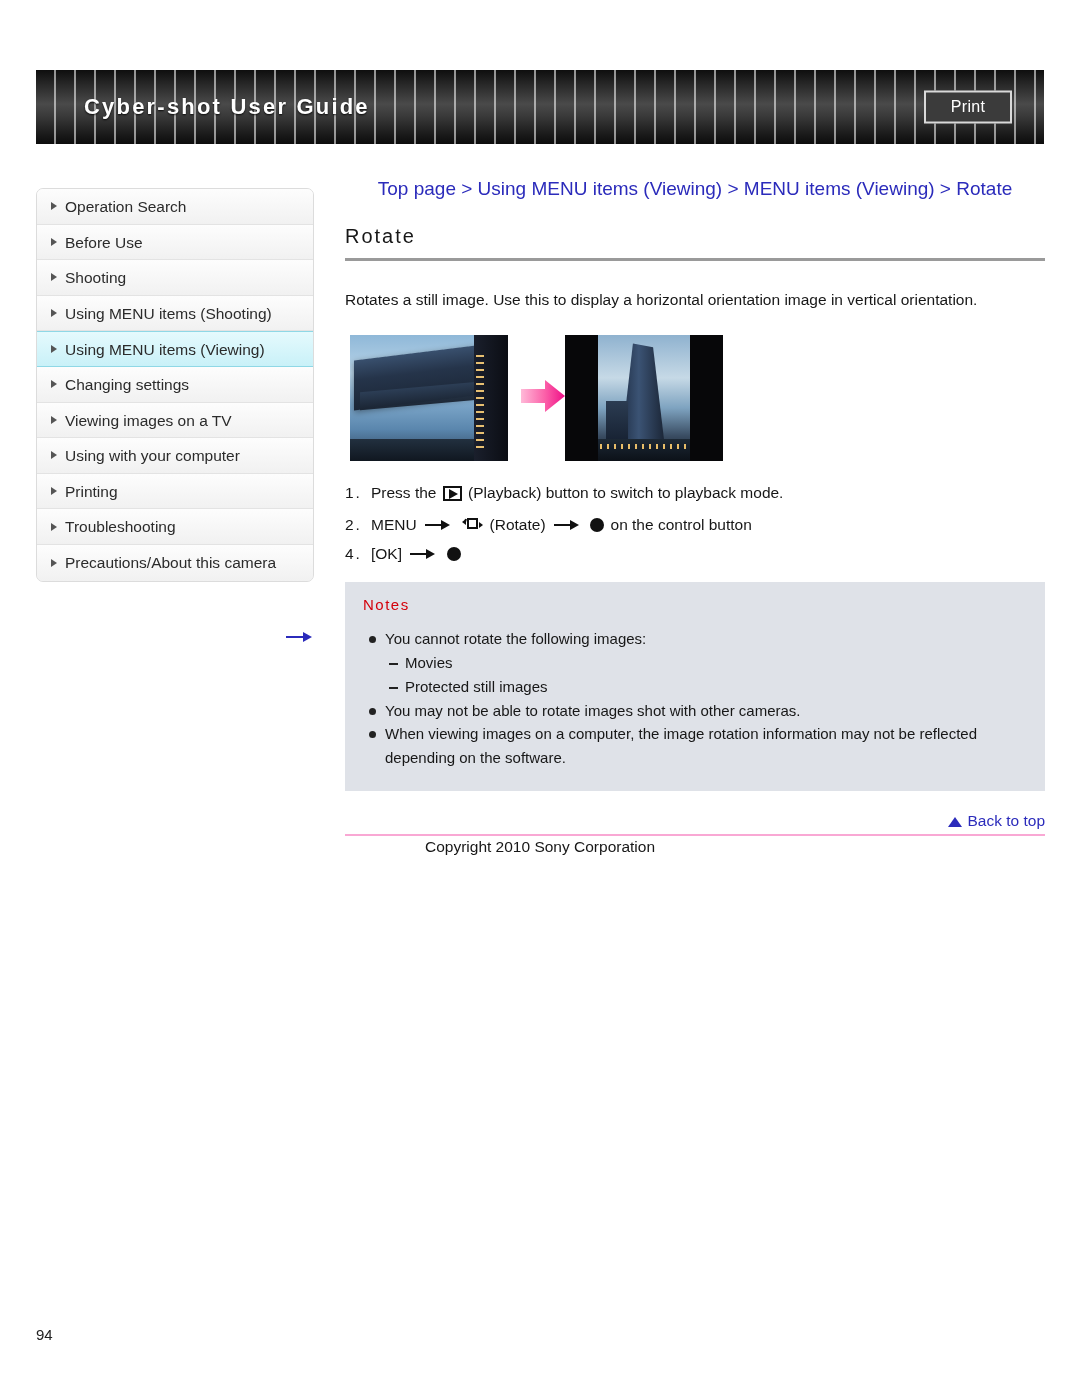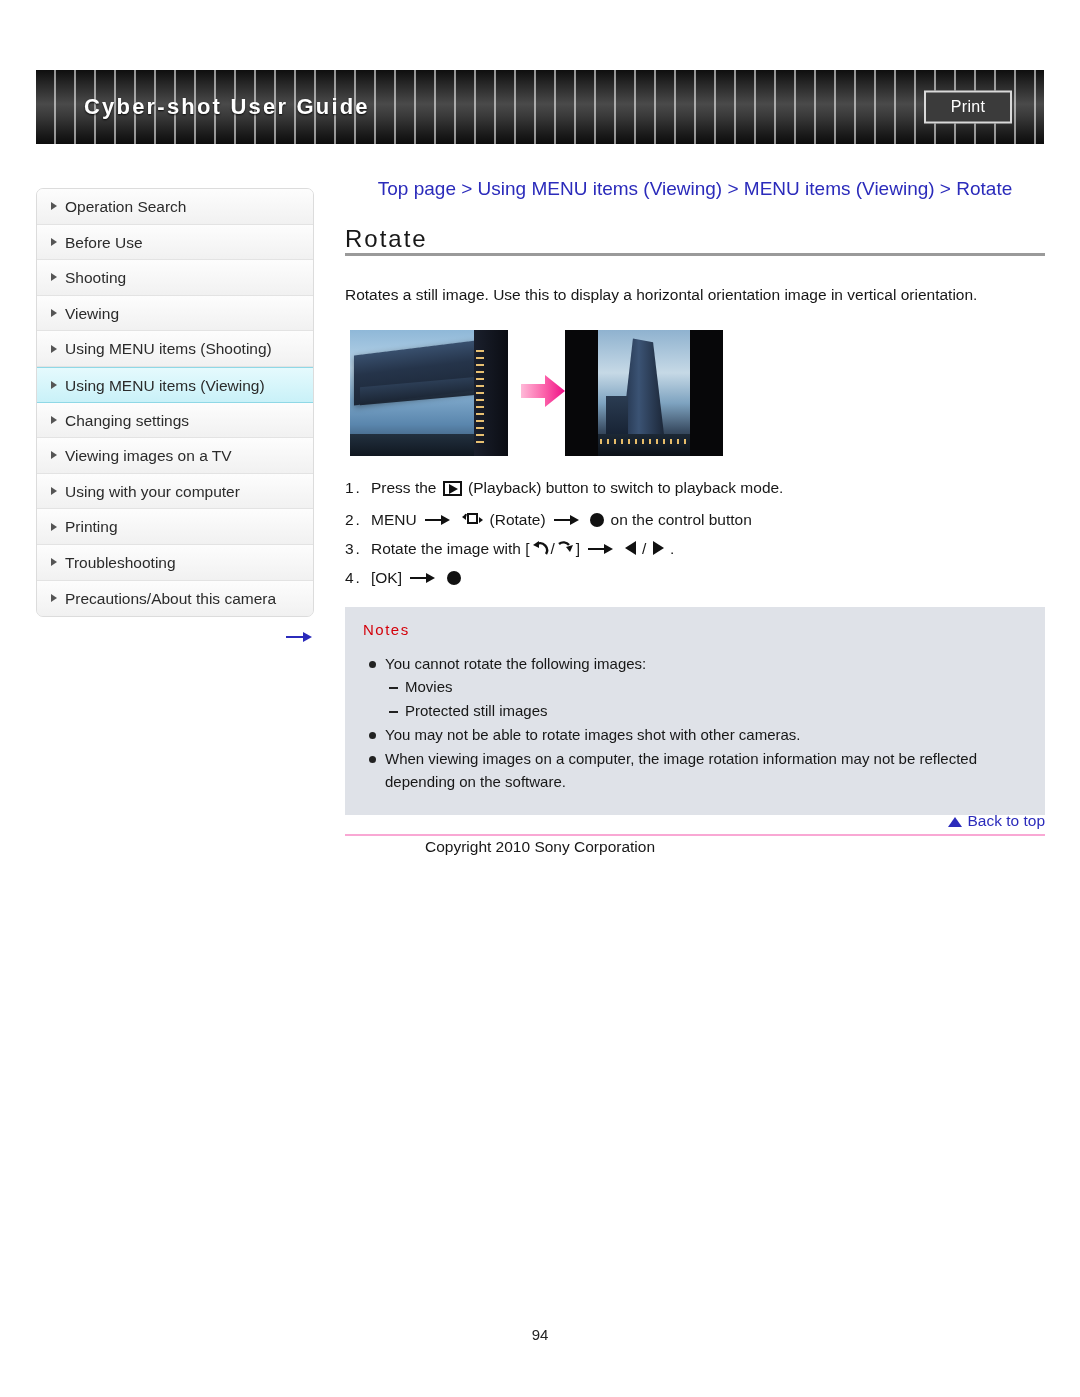--- a/index.html
+++ b/index.html
@@ -158,23 +158,24 @@
   }
 
   
   .content {
     position: absolute;
     left: 345px;
     top: 225px;
     width: 700px;
   }
   .page-title {
-    font-size: 24px;
+    font-size: 20px;
     letter-spacing: 2px;
     color: #171717;
+    padding-bottom: 10px;
     margin: 0;
     font-weight: normal;
   }
   .title-rule {
     height: 3px;
     background: #9a9a9a;
     margin-bottom: 28px;
   }
   .intro-text {
     font-size: 15.5px;
@@ -436,42 +437,41 @@
     width: 1008px;
     text-align: center;
     font-size: 15.5px;
     color: #171717;
   }
   .page-number {
     position: absolute;
     left: 36px;
     top: 1326px;
     width: 1008px;
-    text-align: center;
+    text-align: left;
     font-size: 15px;
     color: #222;
   }
 </style>
 </head>
 <body>
 
 <div class="page">
 
   <div class="banner">
     <div class="banner-title">Cyber-shot User Guide</div>
     <div class="print-button">Print</div>
   </div>
 
   <div class="breadcrumb">Top page &gt; Using MENU items (Viewing) &gt; MENU items (Viewing) &gt; Rotate</div>
 
   <div class="sidebar" id="sidebar">
       <div class="nav-item"><span class="nav-arrow"></span><span>Operation Search</span></div>
       <div class="nav-item"><span class="nav-arrow"></span><span>Before Use</span></div>
       <div class="nav-item"><span class="nav-arrow"></span><span>Shooting</span></div>
-      <div class="nav-item"><span class="nav-arrow"></span><span>Viewing</span></div>
       <div class="nav-item"><span class="nav-arrow"></span><span>Using MENU items (Shooting)</span></div>
       <div class="nav-item selected"><span class="nav-arrow"></span><span>Using MENU items (Viewing)</span></div>
       <div class="nav-item"><span class="nav-arrow"></span><span>Changing settings</span></div>
       <div class="nav-item"><span class="nav-arrow"></span><span>Viewing images on a TV</span></div>
       <div class="nav-item"><span class="nav-arrow"></span><span>Using with your computer</span></div>
       <div class="nav-item"><span class="nav-arrow"></span><span>Printing</span></div>
       <div class="nav-item"><span class="nav-arrow"></span><span>Troubleshooting</span></div>
       <div class="nav-item"><span class="nav-arrow"></span><span>Precautions/About this camera</span></div>
     </div>
   <div class="contents-list" id="contents-list-wrap" style="top: 627px;">
@@ -529,34 +529,20 @@
           <path d="M5,4 L1,7 L5,10 Z" fill="#111"></path>
           <path d="M18,7 L22,10 L18,13 Z" fill="#111"></path>
           <path d="M4,7 L5,4" stroke="#111" stroke-width="2"></path>
         </svg>
         <span>(Rotate)</span>
         <span class="ico-arrow-r"></span>
         <span class="icon-inline ico-dot"></span>
         <span>on the control button</span>
       </div>
 
-      <div class="step">
-        <span class="step-num">3.</span><span>Rotate the image with [</span><svg width="17" height="16" viewBox="0 0 17 16" class="icon-inline">
-          <path d="M14,13 A7,7 0 0 0 5,3" stroke="#111" stroke-width="2.4" fill="none"></path>
-          <path d="M7,0 L1,4 L7,7 Z" fill="#111"></path>
-        </svg><span>/</span><svg width="17" height="16" viewBox="0 0 17 16" class="icon-inline">
-          <path d="M2,3 A7,7 0 0 1 12,4" stroke="#111" stroke-width="2.4" fill="none"></path>
-          <path d="M9,6 L16,4 L13,11 Z" fill="#111"></path>
-        </svg><span>]</span>
-        <span class="ico-arrow-r"></span>
-        <span class="icon-inline ico-tri-left"></span>
-        <span>/</span>
-        <span class="icon-inline ico-tri-right"></span>
-        <span>.</span>
-      </div>
 
       <div class="step">
         <span class="step-num">4.</span><span>[OK]</span>
         <span class="ico-arrow-r"></span>
         <span class="icon-inline ico-dot"></span>
       </div>
     </div>
 
     <div class="notes-box">
       <div class="notes-title">Notes</div>

